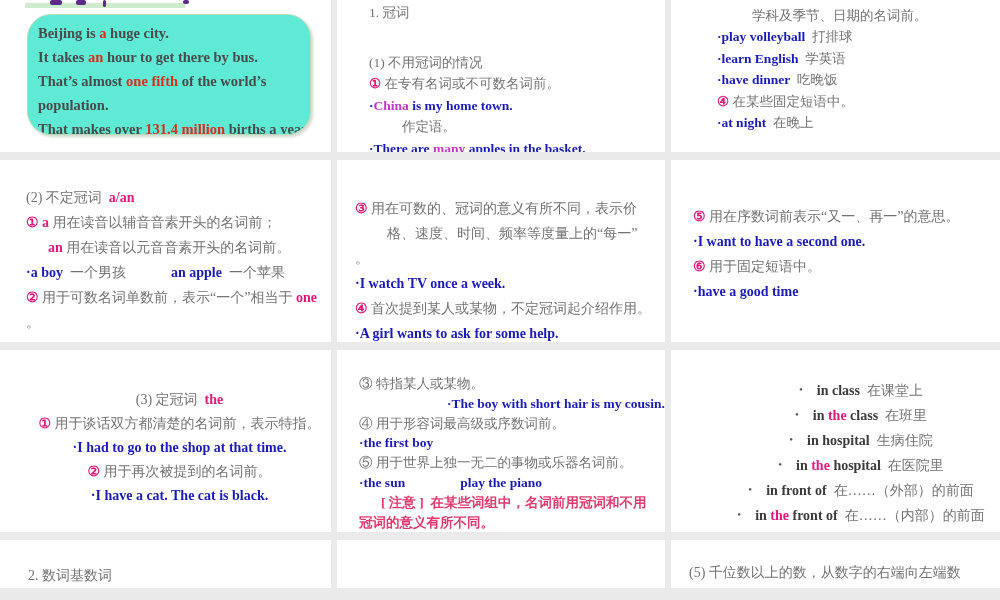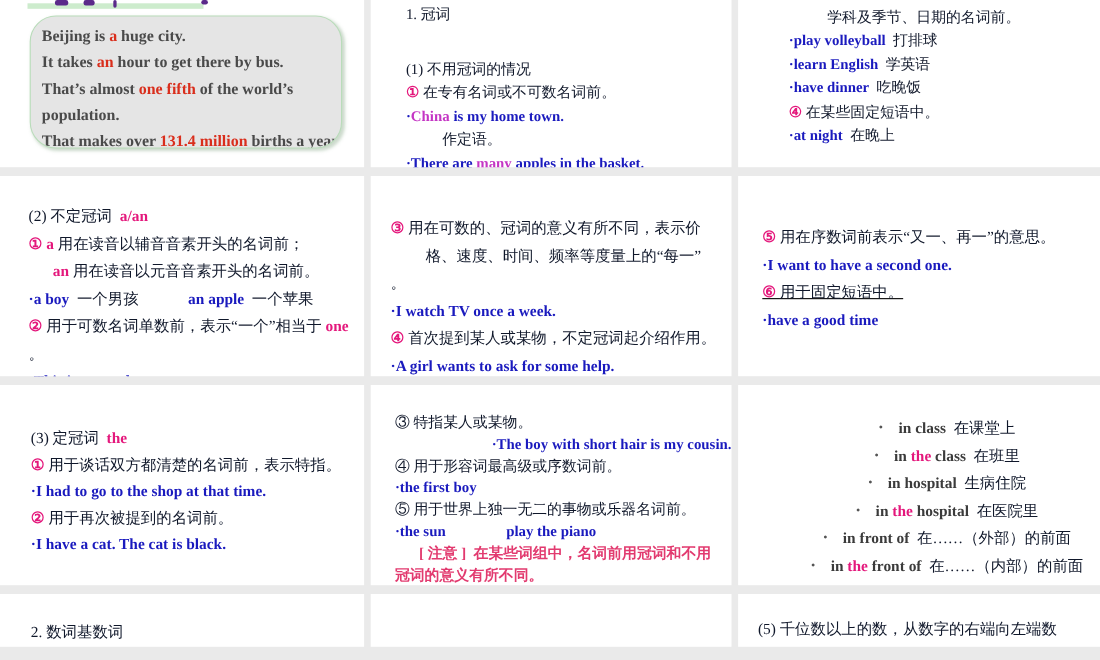--- a/index.html
+++ b/index.html
@@ -12,33 +12,33 @@
   .c1{left:0;width:331px}
   .c2{left:337px;width:328px}
   .c3{left:671px;width:329px}
   .r1{top:0;height:152px}
   .r2{top:160px;height:182px}
   .r3{top:350px;height:182px}
   .r4{top:540px;height:48px}
 
   .ln{white-space:nowrap}
   .ln span{white-space:pre}
-  .sg-t{color:#0f172a}
+  .sg-t{color:#737373}
   .sg-p{color:#e4187c;font-weight:bold}
   .sg-m{color:#c435c4;font-weight:bold}
   .sg-b{color:#1a1abe;font-weight:bold}
   .sg-r{color:#d92e1c;font-weight:bold}
   .sg-n{color:#e23a6f;font-weight:bold}
   .sg-g{color:#4a4a4a;font-weight:bold}
   .sg-d{color:#3b3b3b;font-weight:bold}
   .sg-bu{color:#555555;font-size:11px;vertical-align:2px}
 
   .green-box{
     position:absolute;left:27px;top:14px;width:284px;height:121px;
-    background:#e5e5e5;border:1px solid #b9dcba;border-radius:24px;
+    background:#5eead4;border:1px solid #b9dcba;border-radius:24px;
     box-shadow:2px 2px 3px rgba(110,150,110,.35);
     overflow:hidden;box-sizing:border-box;
   }
   .clip-bar{position:absolute;left:25px;top:3px;width:160px;height:5px;background:#cdeccd}
   .desc{position:absolute;background:#5b2a8a;border-radius:2px}
   .d1{left:50px;top:0;width:12px;height:5px}
   .d2{left:76px;top:0;width:10px;height:5px}
   .d3{left:103px;top:0;width:3px;height:7px}
   .d4{left:183px;top:0;width:6px;height:4px}
 </style>
@@ -101,27 +101,27 @@
       <div class="ln" style="height: 25px; line-height: 25px;"><span class="sg-t">。</span></div>
       <div class="ln" style="height: 25px; line-height: 25px;"><span class="sg-b">·I watch TV once a week.</span></div>
       <div class="ln" style="height: 25px; line-height: 25px;"><span class="sg-p">④ </span><span class="sg-t">首次提到某人或某物，不定冠词起介绍作用。</span></div>
       <div class="ln" style="height: 25px; line-height: 25px;"><span class="sg-b">·A girl wants to ask for some help.</span></div>
     </div>
 </div>
 <div class="card c3 r2">
   <div style="margin-top: 44px; padding-left: 22px; font-size: 14px;">
       <div class="ln" style="height: 25px; line-height: 25px;"><span class="sg-p">⑤ </span><span class="sg-t">用在序数词前表示“又一、再一”的意思。</span></div>
       <div class="ln" style="height: 25px; line-height: 25px;"><span class="sg-b">·I want to have a second one.</span></div>
-      <div class="ln" style="height: 25px; line-height: 25px; text-decoration: underline;"><span class="sg-p">⑥ </span><span class="sg-t">用于固定短语中。</span></div>
+      <div class="ln" style="height: 25px; line-height: 25px;"><span class="sg-p">⑥ </span><span class="sg-t">用于固定短语中。</span></div>
       <div class="ln" style="height: 25px; line-height: 25px;"><span class="sg-b">·have a good time</span></div>
     </div>
 </div>
 
 <div class="card c1 r3">
-  <div style="margin-top: 38px; padding-left: 28px; font-size: 14px;">
+  <div style="margin-top: 38px; padding-left: 28px; font-size: 14px; text-align: center;">
       <div class="ln" style="height: 24px; line-height: 24px;"><span class="sg-t">(3) 定冠词  </span><span class="sg-p">the</span></div>
       <div class="ln" style="height: 24px; line-height: 24px;"><span class="sg-p">① </span><span class="sg-t">用于谈话双方都清楚的名词前，表示特指。</span></div>
       <div class="ln" style="height: 24px; line-height: 24px;"><span class="sg-b">·I had to go to the shop at that time.</span></div>
       <div class="ln" style="height: 24px; line-height: 24px;"><span class="sg-p">② </span><span class="sg-t">用于再次被提到的名词前。</span></div>
       <div class="ln" style="height: 24px; line-height: 24px;"><span class="sg-b">·I have a cat. The cat is black.</span></div>
     </div>
 </div>
 <div class="card c2 r3">
   <div style="margin-top: 24px; padding-left: 22px; font-size: 13.5px;">
       <div class="ln" style="height: 19.8px; line-height: 19.8px;"><span class="sg-t">③ 特指某人或某物。</span></div>

